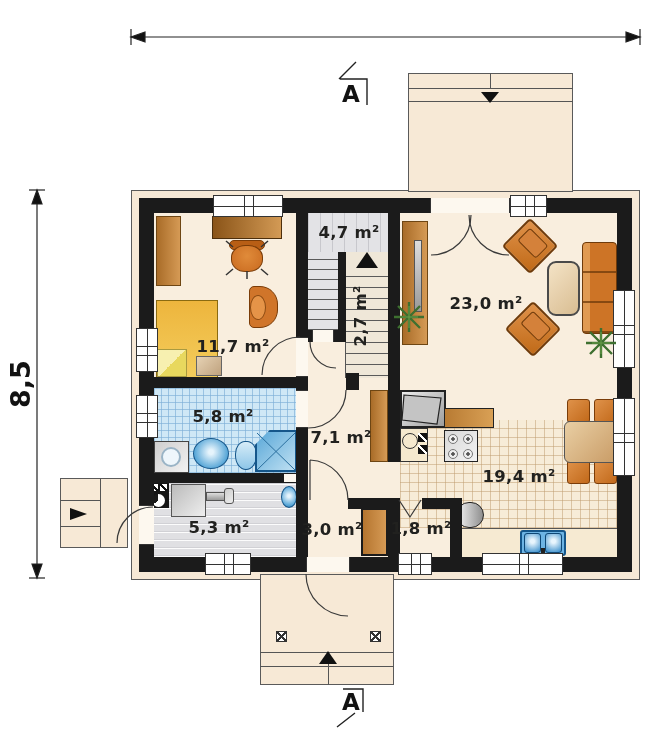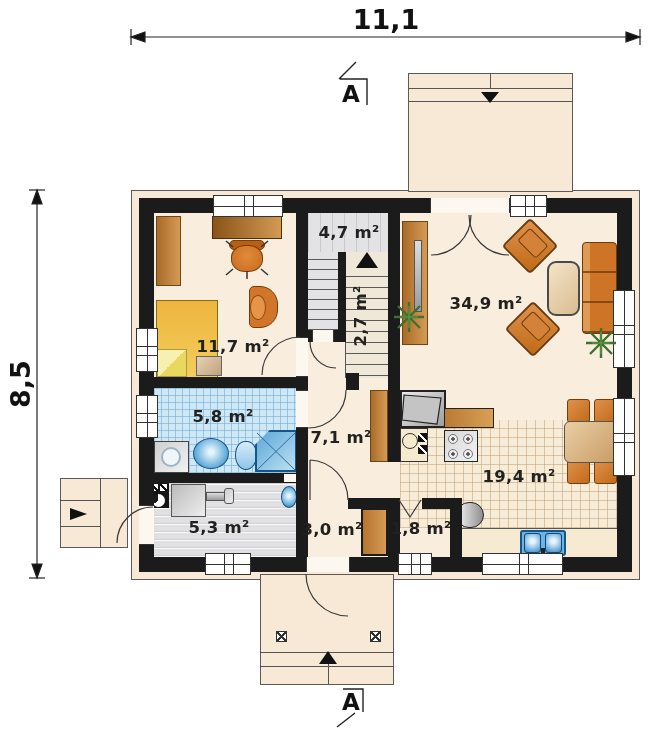--- a/index.html
+++ b/index.html
@@ -226,26 +226,25 @@
     </g>
     <g stroke="#222" stroke-width="1.4" fill="none">
       <path d="M339 79 L356 62 M340 79 L367 79 L367 105"></path>
       <path d="M343 689 L363 689 L363 712 M337 727 L355 713"></path>
     </g>
   </svg>
 
   <div class="lbl" style="left:233px;top:346px;">11,7 m²</div>
   <div class="lbl" style="left:349px;top:232px;">4,7 m²</div>
   <div class="lbl rot" style="left:360px;top:316px;">2,7 m²</div>
-  <div class="lbl" style="left:486px;top:303px;">34,9 m²</div>
+  <div class="lbl" style="left:486px;top:303px;">23,0 m²</div>
   <div class="lbl" style="left:223px;top:416px;">5,8 m²</div>
   <div class="lbl" style="left:341px;top:437px;">7,1 m²</div>
   <div class="lbl" style="left:519px;top:476px;">19,4 m²</div>
   <div class="lbl" style="left:219px;top:527px;">5,3 m²</div>
   <div class="lbl" style="left:332px;top:529px;">3,0 m²</div>
   <div class="lbl" style="left:421px;top:528px;">1,8 m²</div>
 
-  <div class="dimlbl" style="left:386px;top:19px;">11,1</div>
   <div class="dimlbl rot" style="left:20px;top:384px;">8,5</div>
   <div class="seclbl" style="left:351px;top:94px;">A</div>
   <div class="seclbl" style="left:351px;top:702px;">A</div>
 
 </div>
 
 </body></html>

